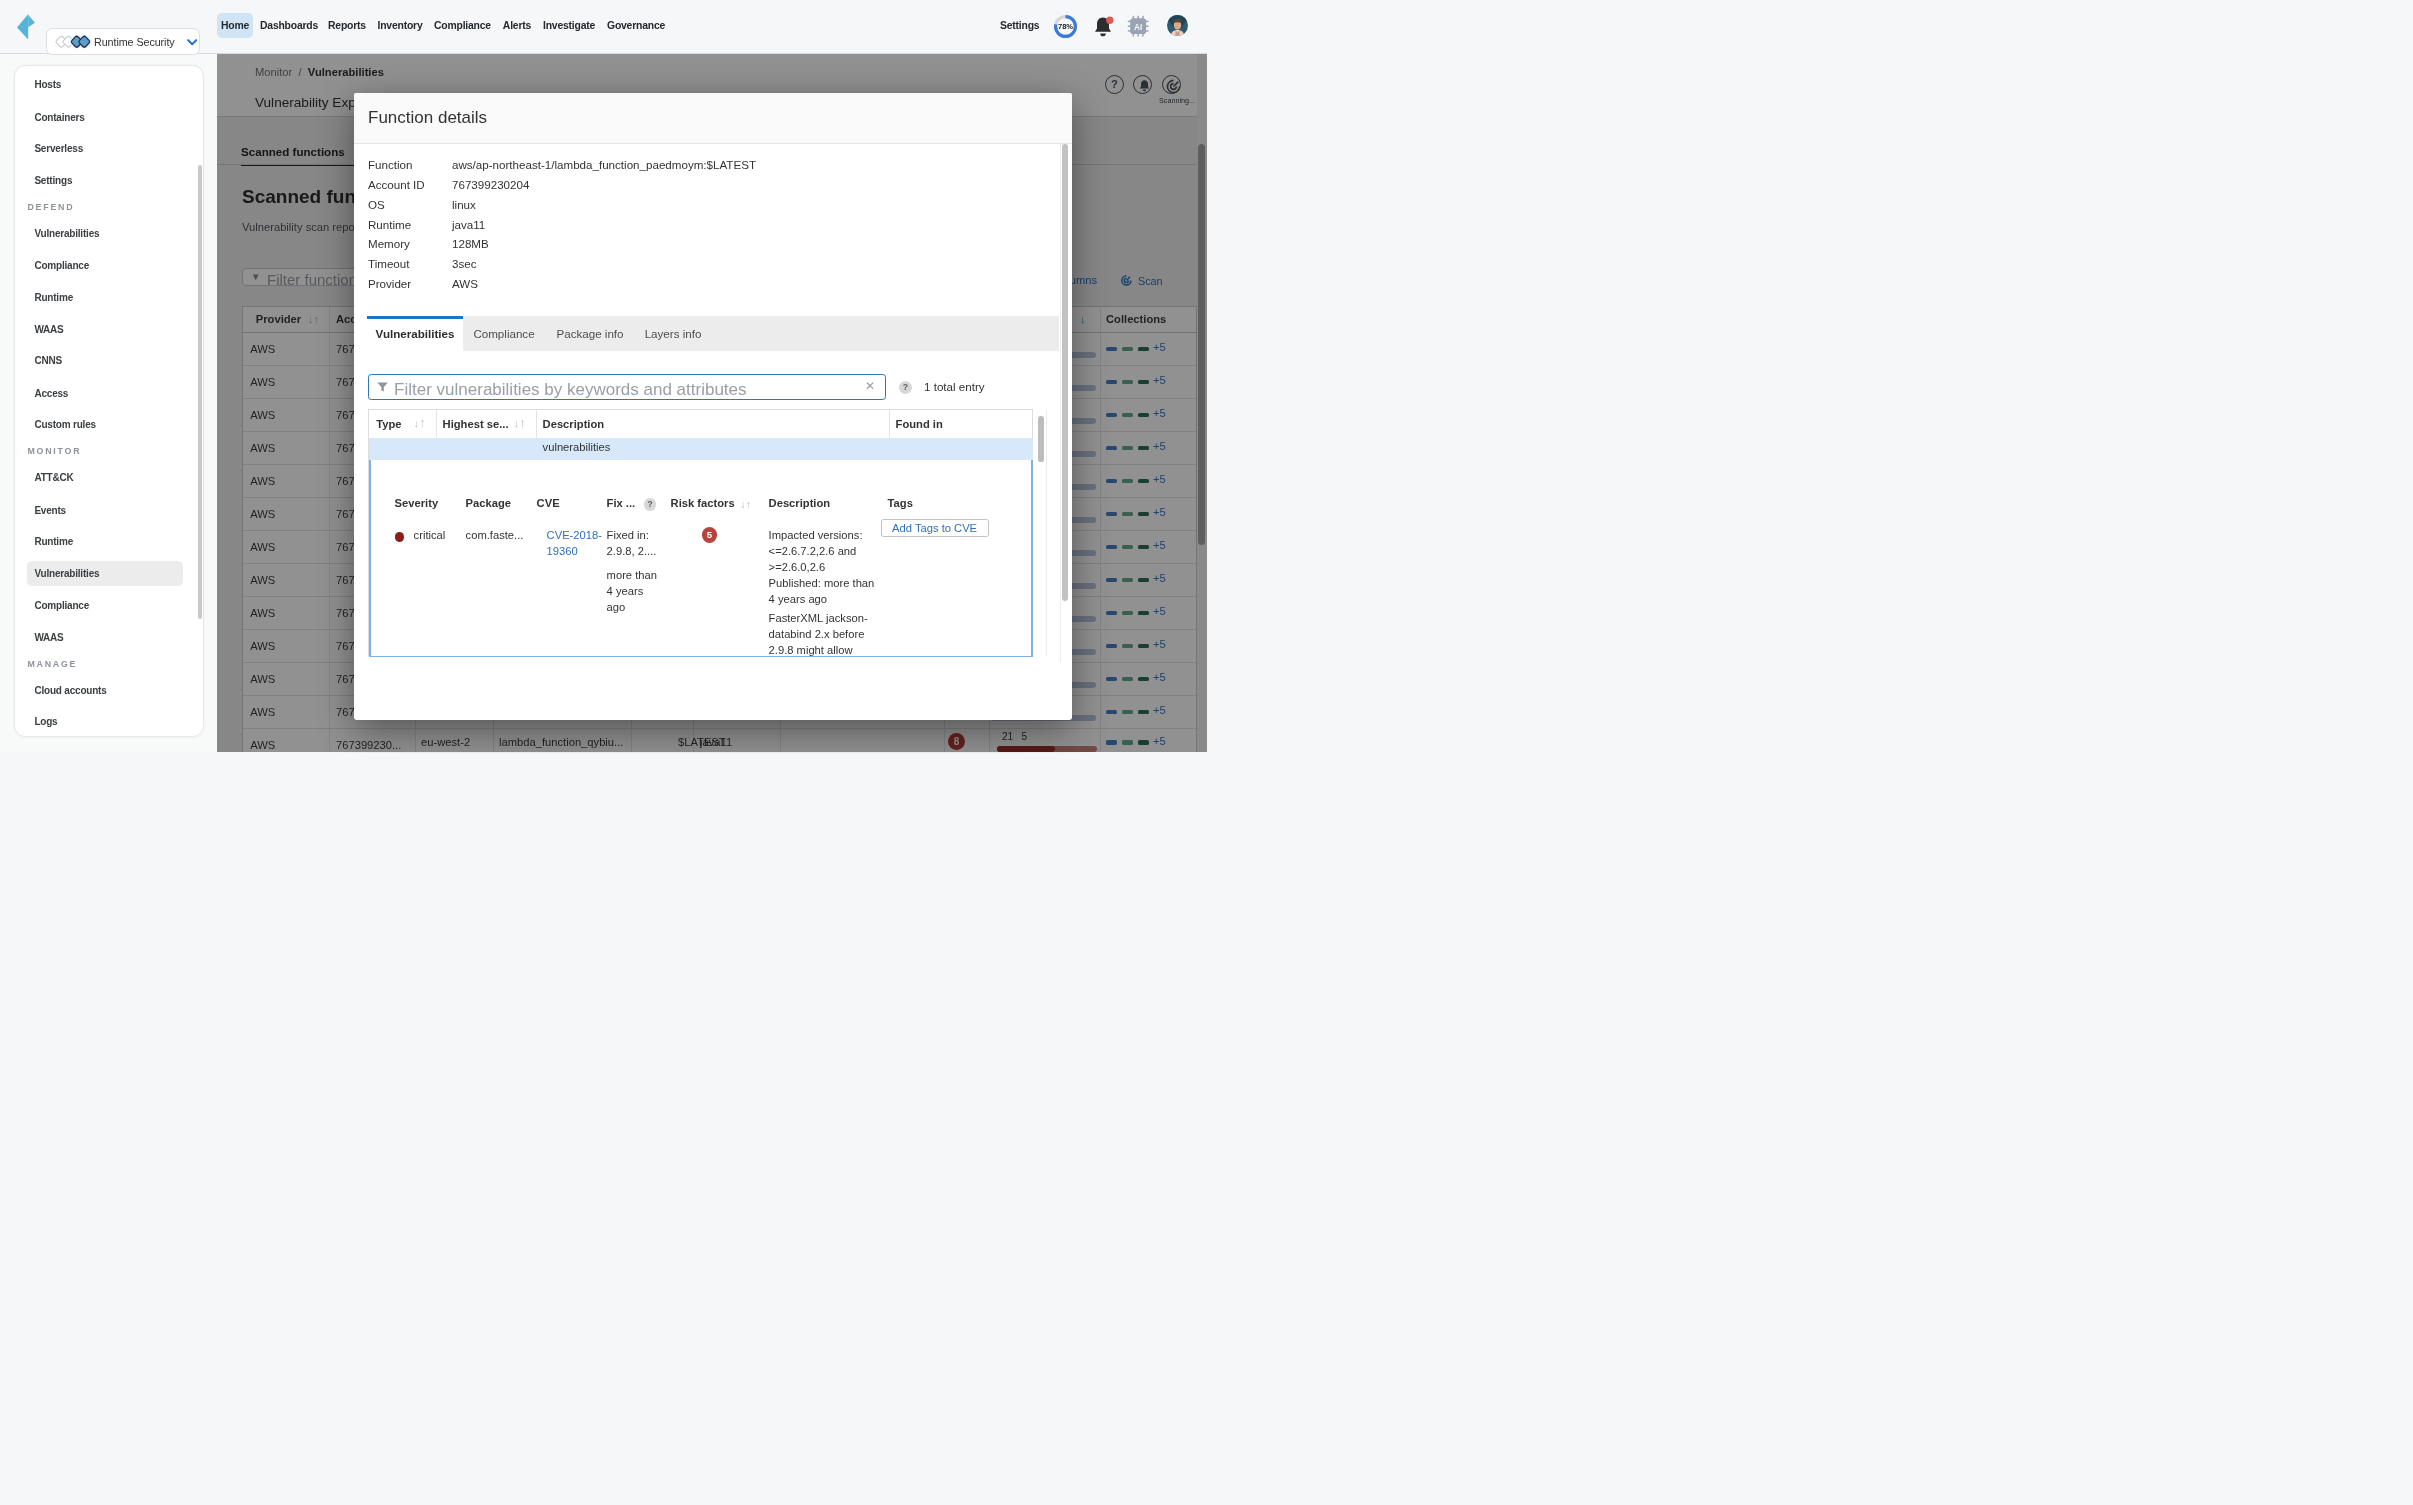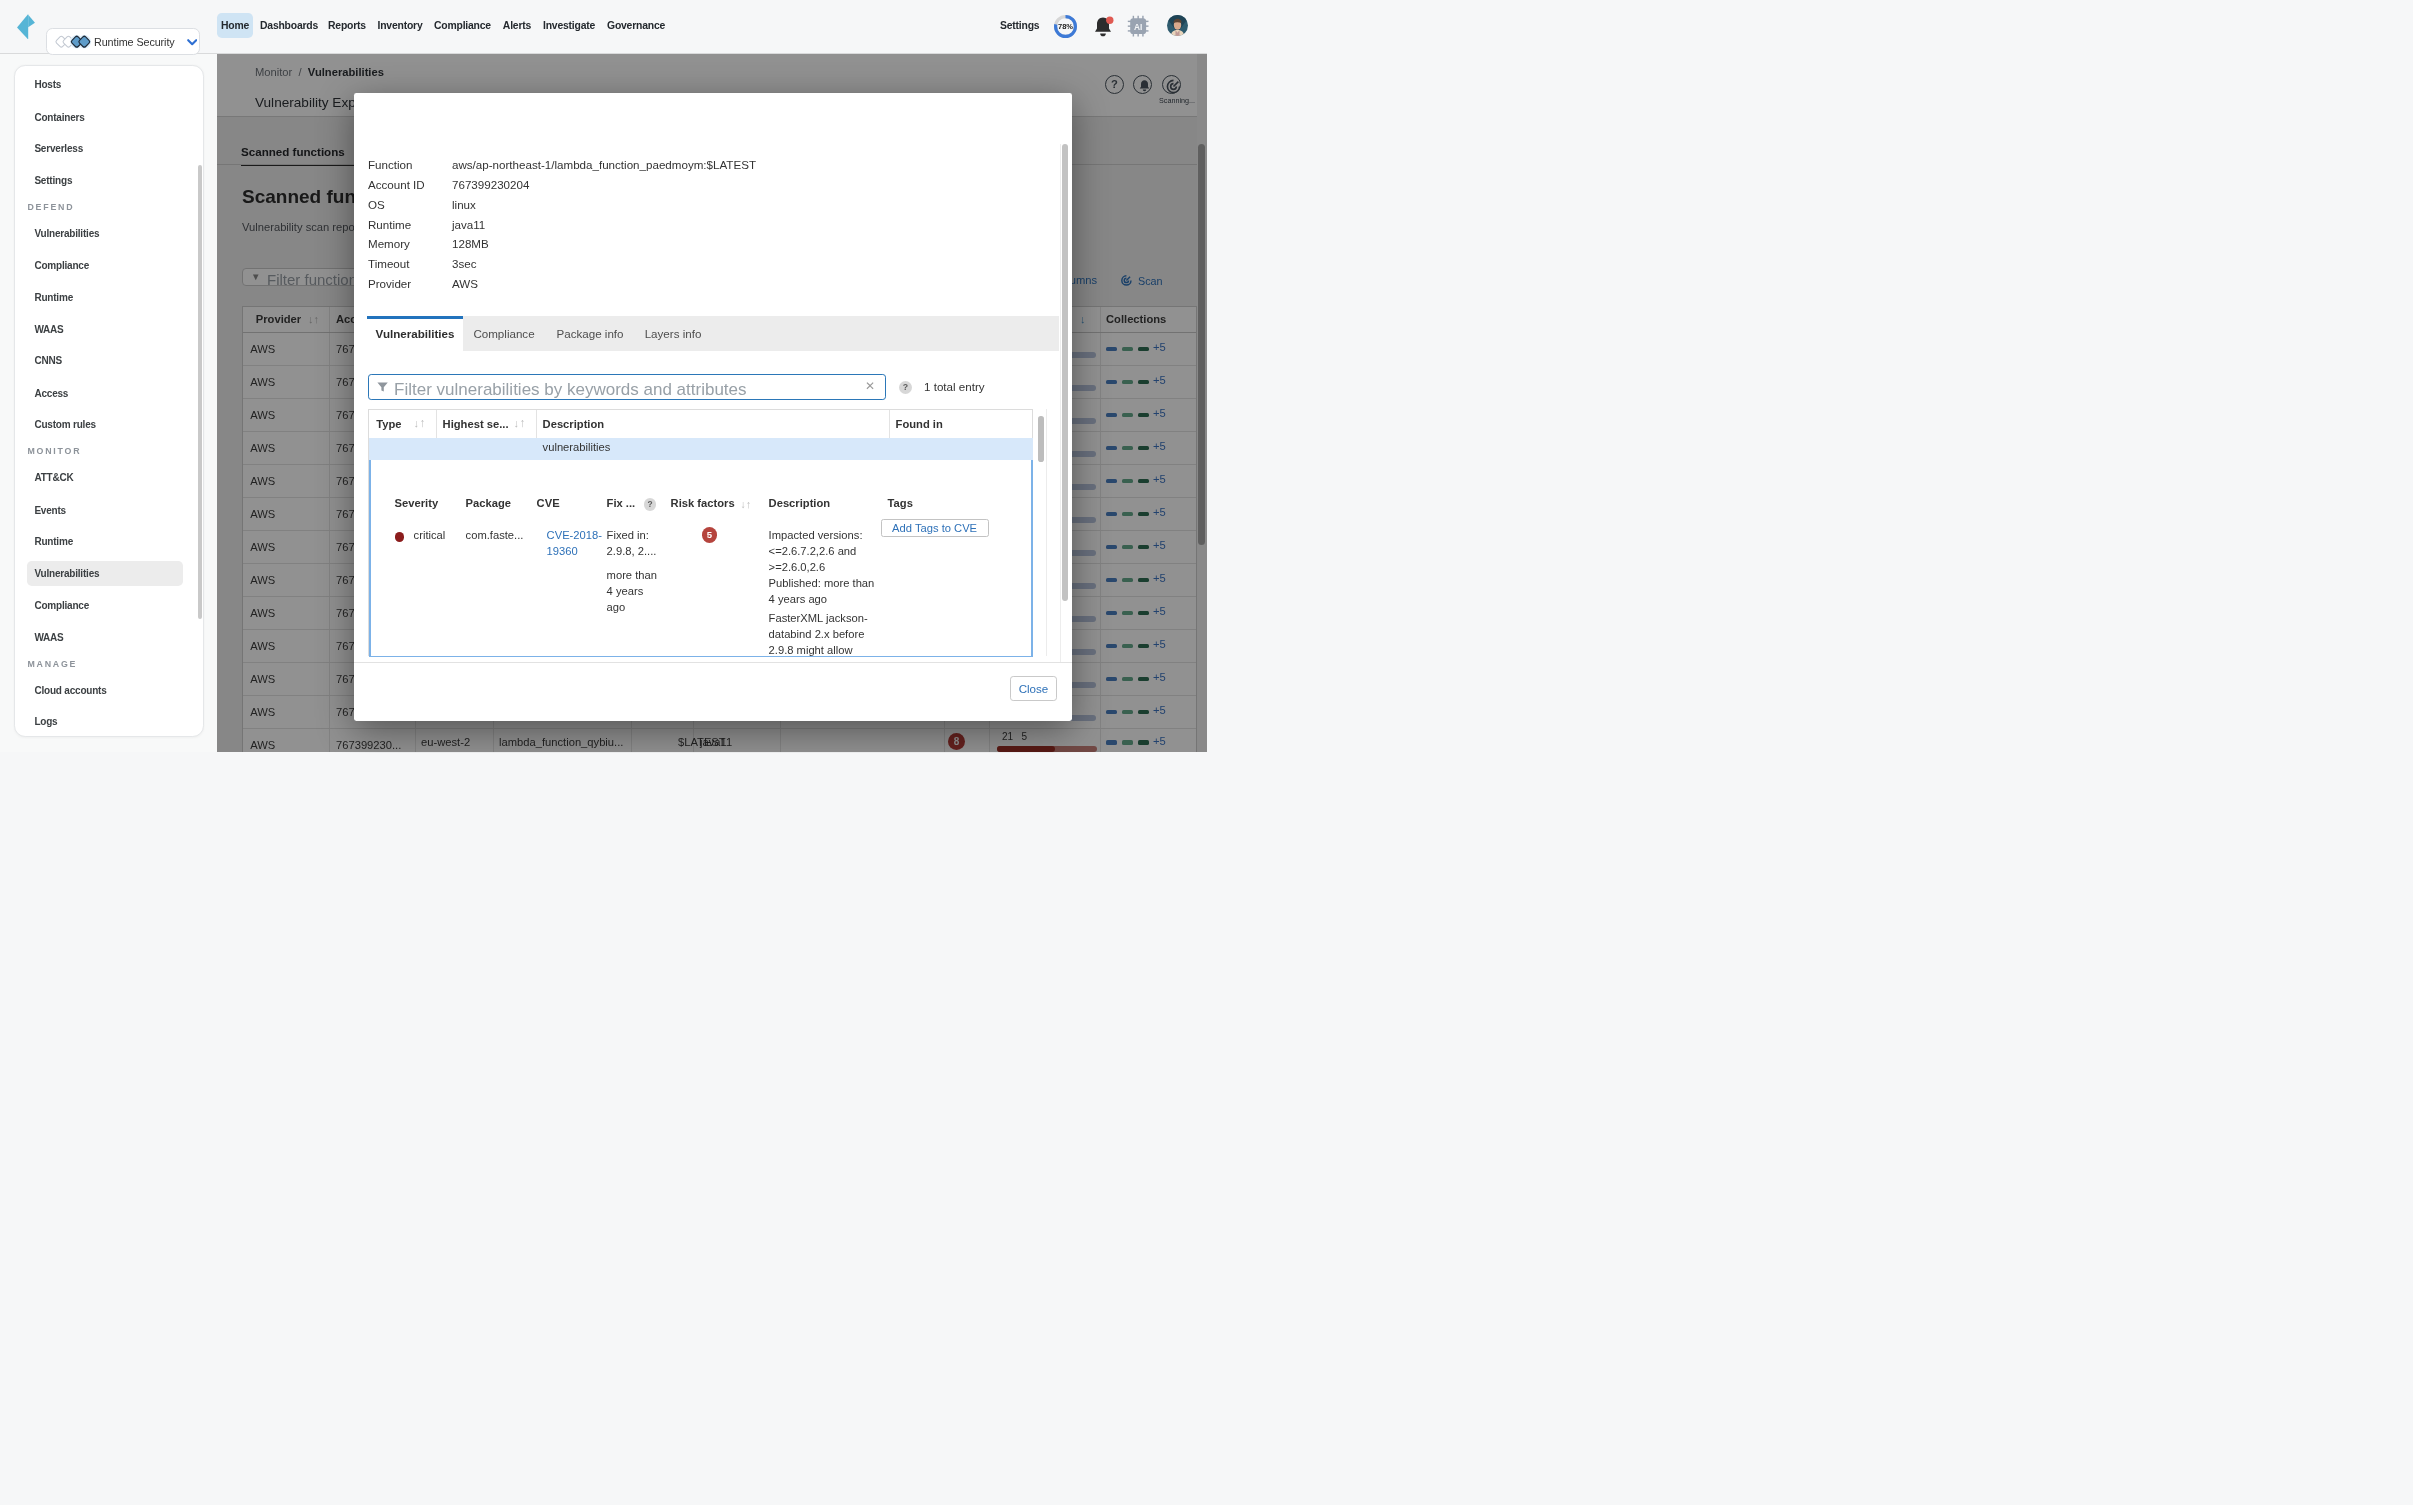--- a/index.html
+++ b/index.html
@@ -478,20 +478,23 @@
       <div class="sitem" style="top:500px;">Vulnerabilities</div>
       <div class="sitem" style="top:532px;">Compliance</div>
       <div class="sitem" style="top:564px;">WAAS</div>
       <div class="shead" style="top:591px;">MANAGE</div>
       <div class="sitem" style="top:617px;">Cloud accounts</div>
       <div class="sitem" style="top:648px;">Logs</div>
     </div>
   </div>
 
   <div id="modal">
+    <div id="mh">
+        <h1>Function details</h1>
+      </div>
     <div class="dlab" style="top:65px;">Function</div>
       <div class="dval" style="top:65px;">aws/ap-northeast-1/lambda_function_paedmoym:$LATEST</div>
     <div class="dlab" style="top:85px;">Account ID</div>
       <div class="dval" style="top:85px;">767399230204</div>
     <div class="dlab" style="top:105px;">OS</div>
       <div class="dval" style="top:105px;">linux</div>
     <div class="dlab" style="top:125px;">Runtime</div>
       <div class="dval" style="top:125px;">java11</div>
     <div class="dlab" style="top:144px;">Memory</div>
       <div class="dval" style="top:144px;">128MB</div>
@@ -554,19 +557,16 @@
         <div class="ncel" style="left:398px;top:67px;">Impacted versions:<br>&lt;=2.6.7.2,2.6 and<br>&gt;=2.6.0,2.6<br>Published: more than<br>4 years ago</div>
         <div class="ncel" style="left:398px;top:150px;">FasterXML jackson-<br>databind 2.x before<br>2.9.8 might allow</div>
         <div id="addtags">Add Tags to CVE</div>
       </div>
     </div>
     <div id="innertrack"></div>
     <div id="innersb"></div>
     <div id="modsbl"></div>
     <div id="modsb"></div>
 
-    <div id="mfoot">
-        <div id="closebtn">Close</div>
-      </div>
   </div>
 
 </div>
 
 
 </body></html>

